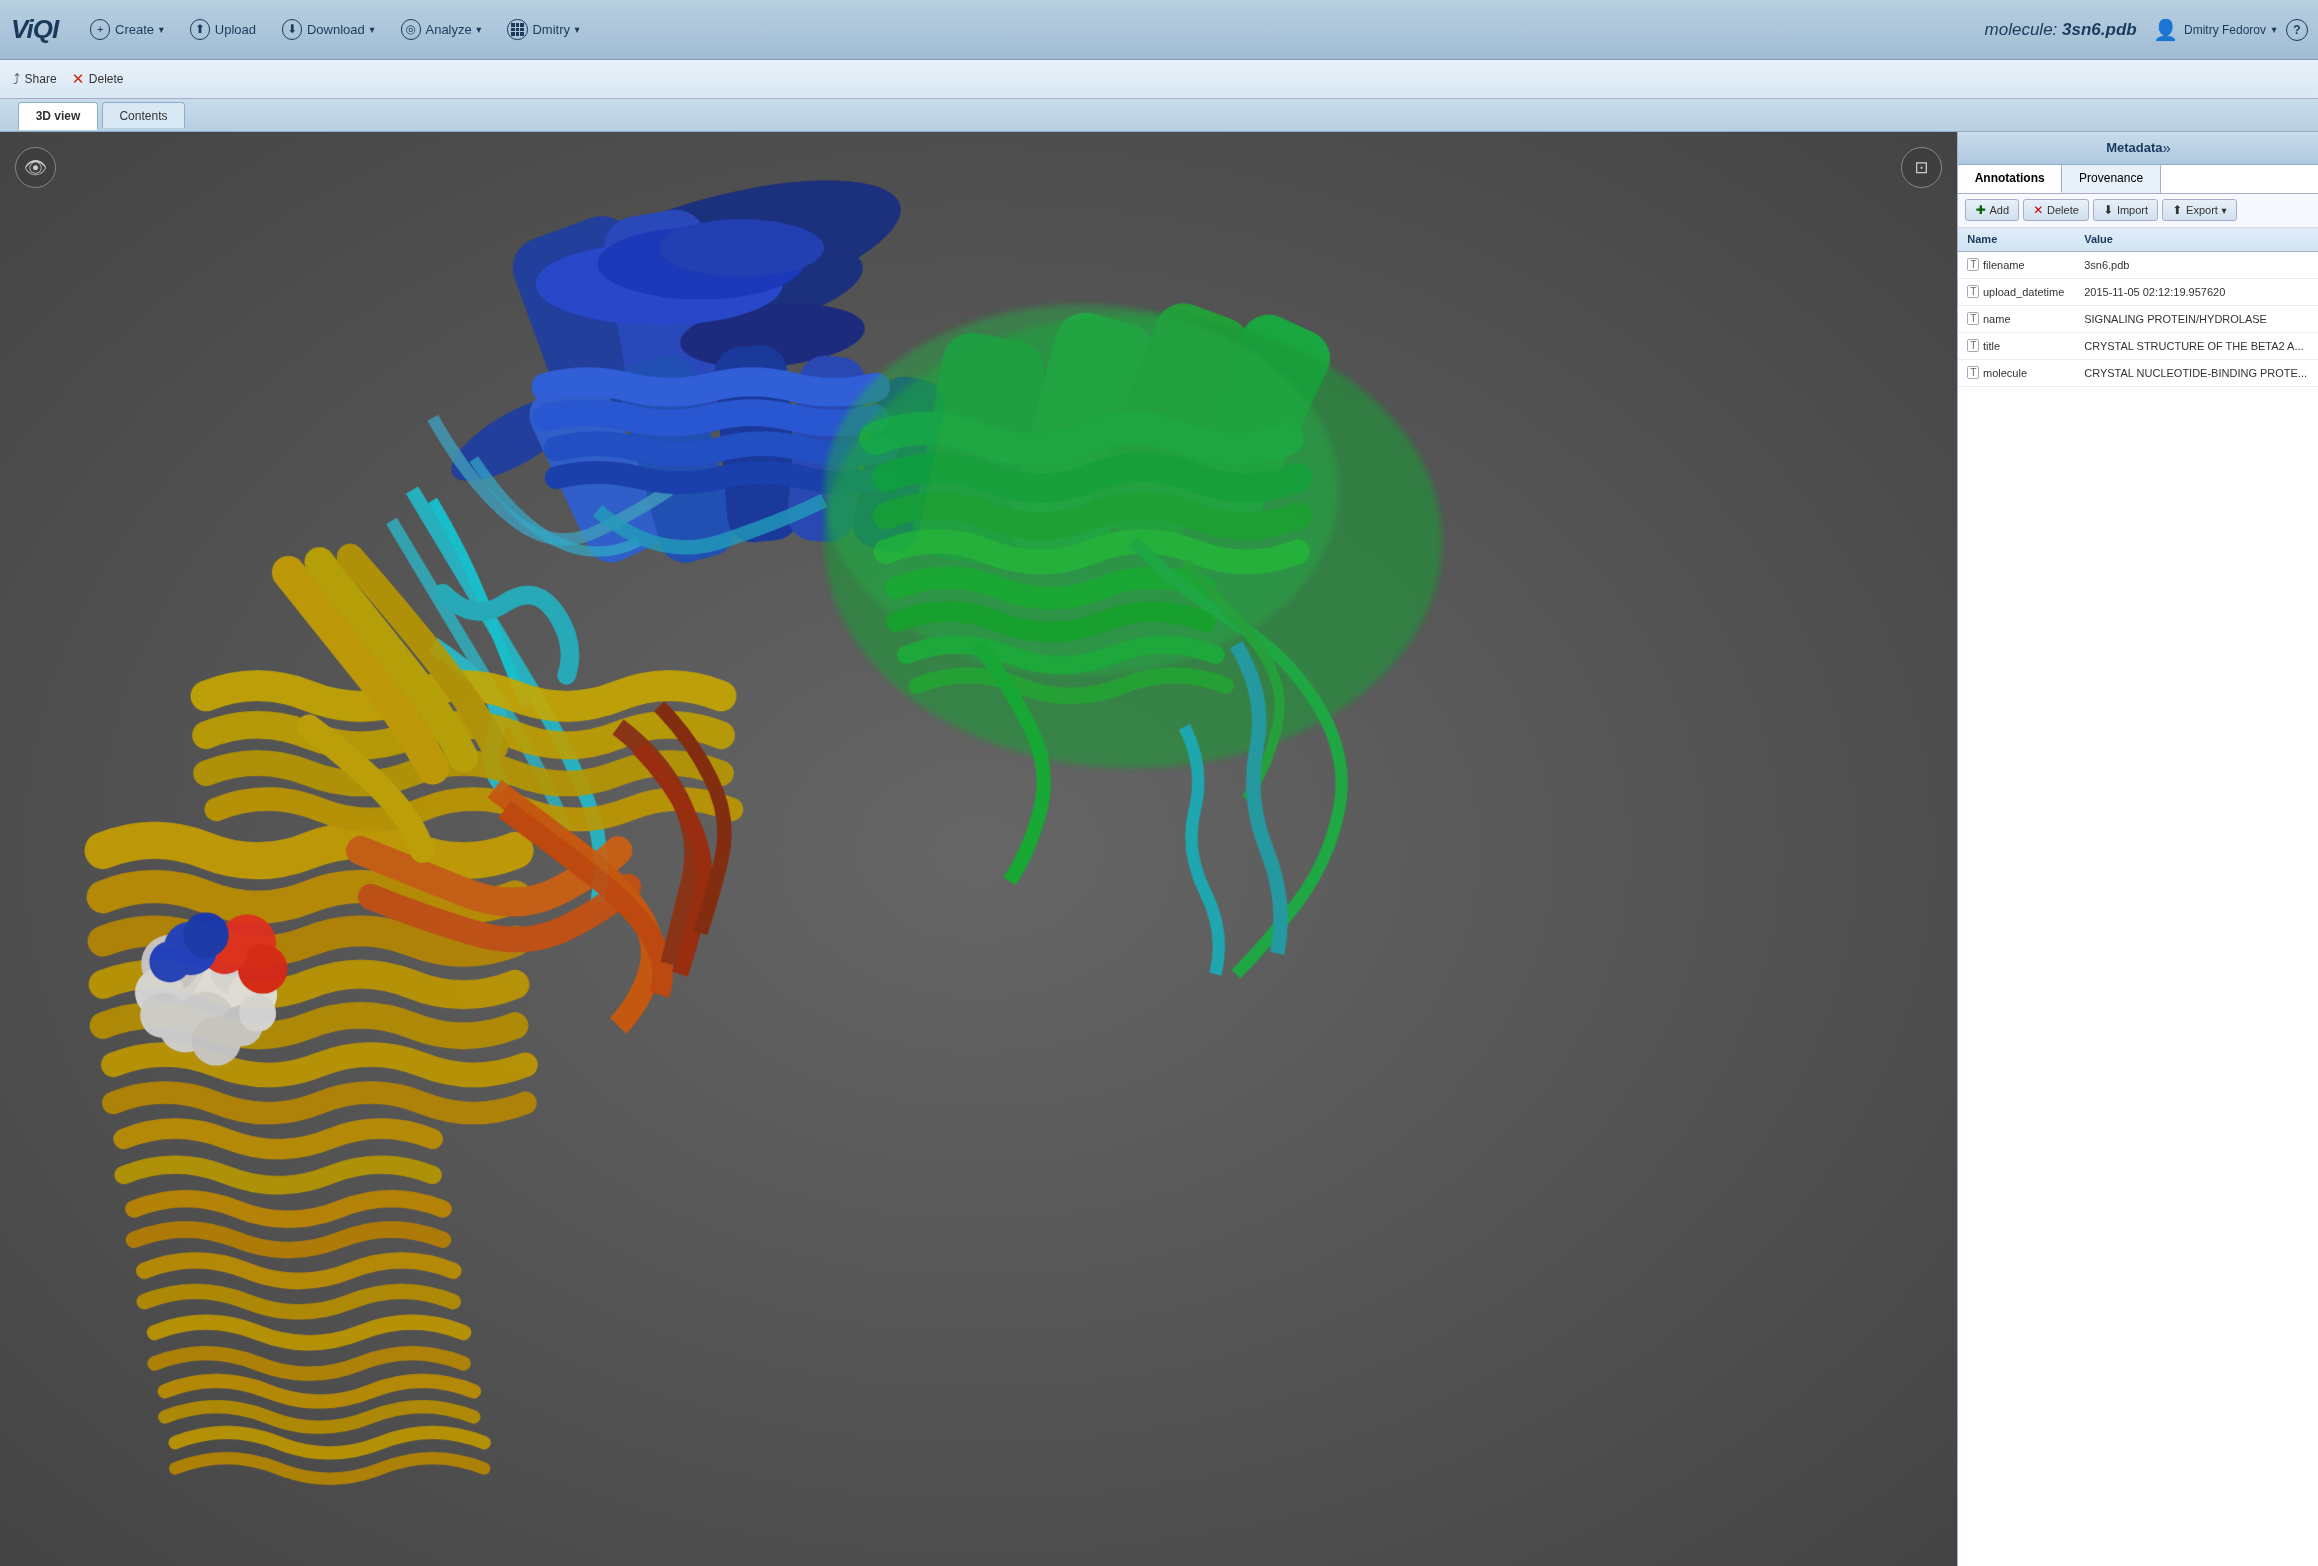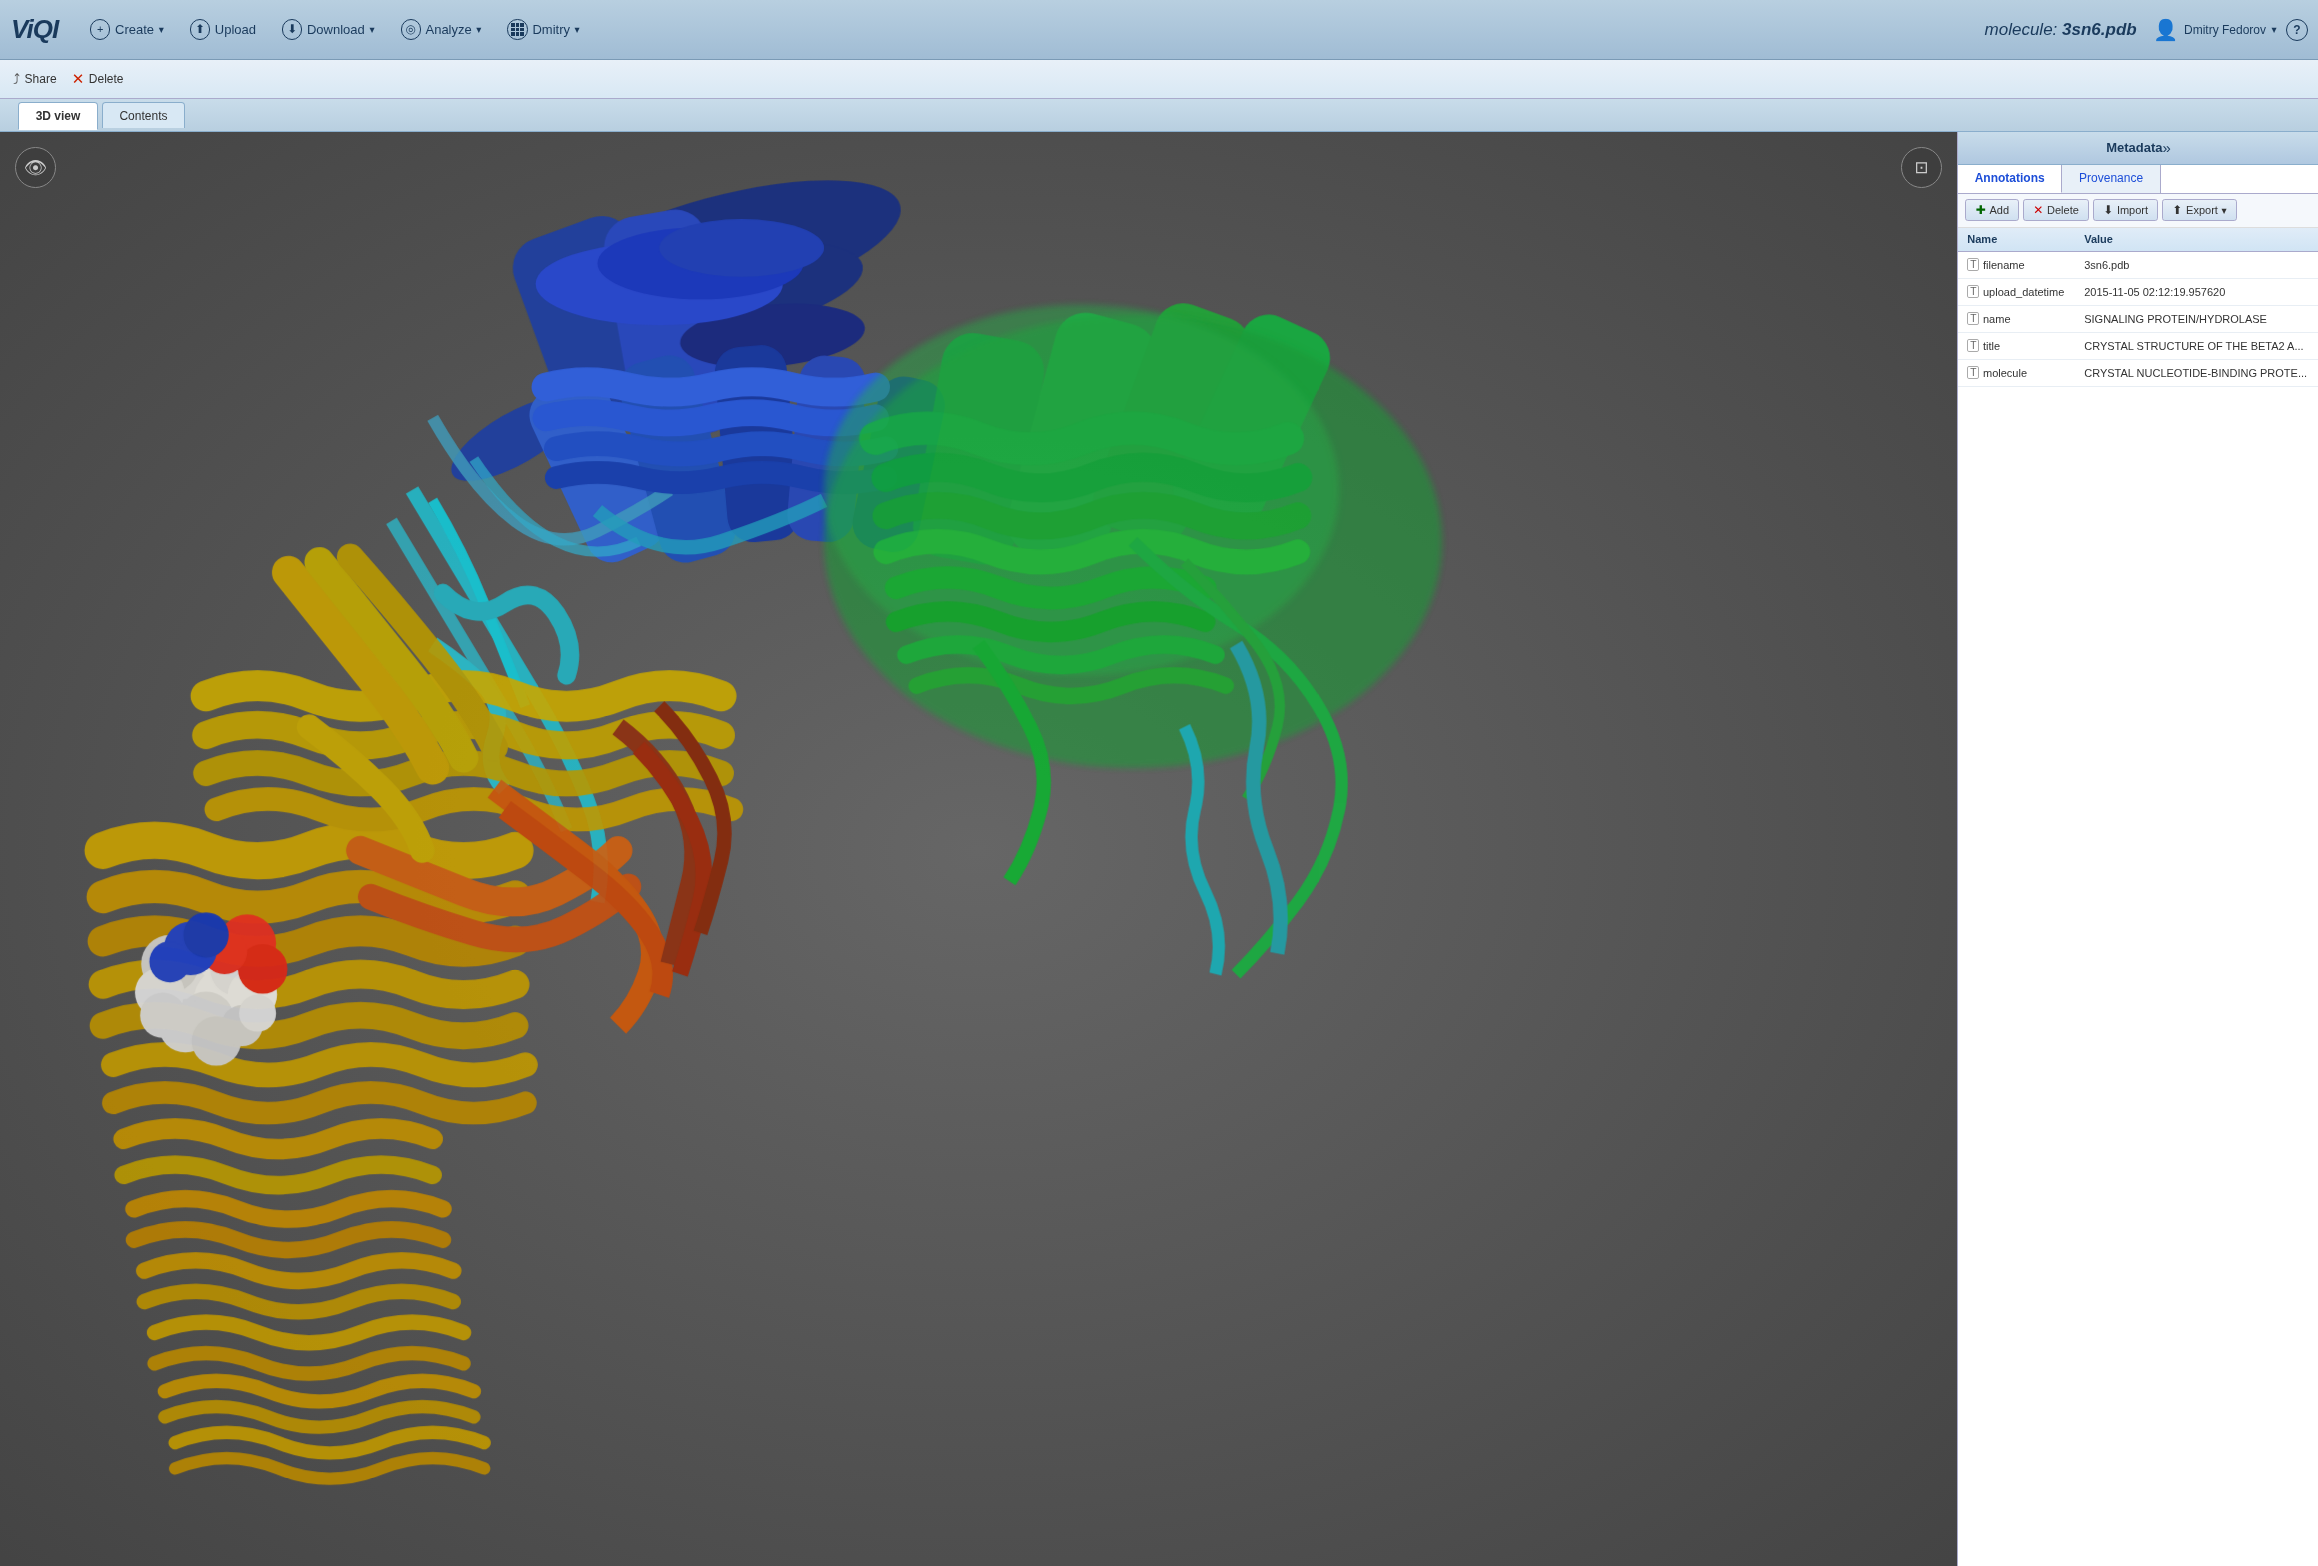--- a/index.html
+++ b/index.html
@@ -93,21 +93,21 @@
       background: linear-gradient(to bottom, #c8dcea, #b0c8e0);
       padding: 7.4px 11px; border-bottom: 0.9px solid #8aaecc;
       display: flex; align-items: center; justify-content: center;
     }
     #panel-title { font-size: 13px; font-weight: bold; color: #1a3a5c; }
     #expand-btn { font-size: 15px; color: #1a3a5c; cursor: pointer; }
 
     #panel-tabs { display: flex; border-bottom: 0.9px solid #aac; }
     .panel-tab {
       padding: 6.5px 16.7px; font-size: 12px; cursor: pointer;
-      border-right: 0.9px solid #aac; background: #e8f0f8; color: #1d4ed8;
+      border-right: 0.9px solid #aac; background: #e8f0f8; color: #000000;
     }
     .panel-tab.active { background: #fff; font-weight: bold; border-bottom: 1.9px solid #fff; }
 
     #panel-toolbar {
       display: flex; align-items: center; gap: 3.7px;
       padding: 5.6px 7.4px; border-bottom: 0.9px solid #ddd; background: #f5f8fc;
     }
     .ptool-btn {
       display: flex; align-items: center; gap: 3.7px;
       padding: 2.8px 9.3px; font-size: 11px; background: linear-gradient(to bottom,#e8f0f8,#d0e0f0);

